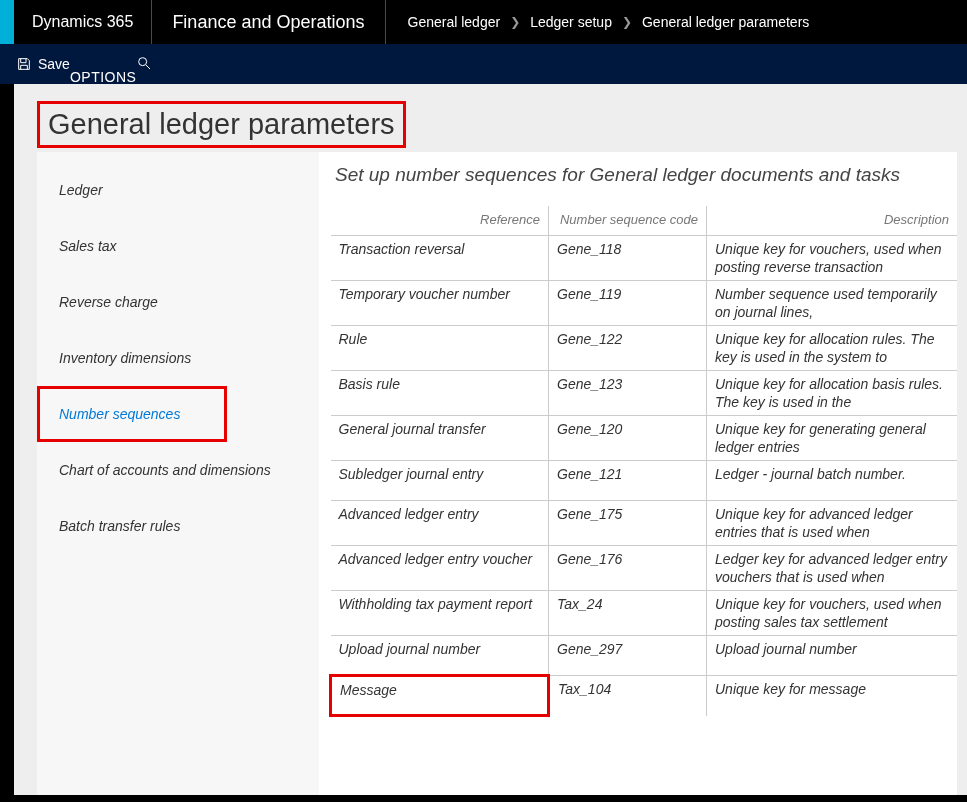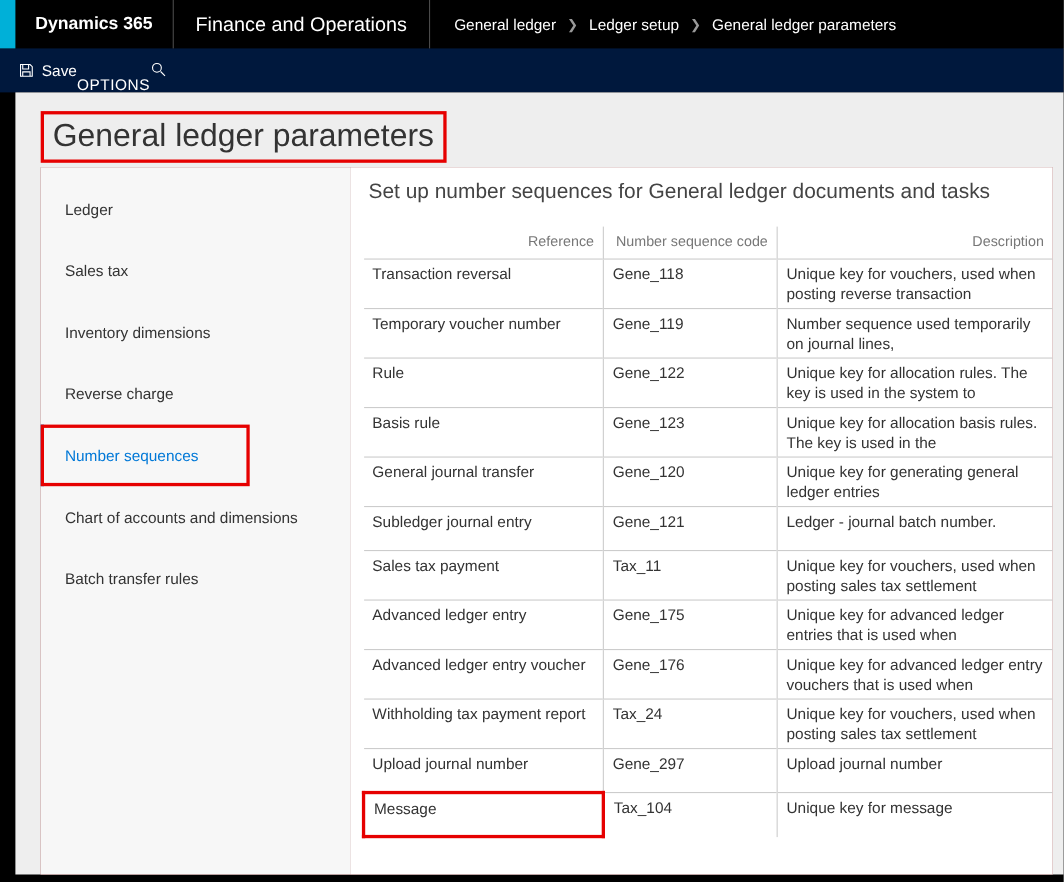--- a/index.html
+++ b/index.html
@@ -4,21 +4,21 @@
 <style>
   * { box-sizing: border-box; }
   html, body { margin:0; padding:0; font-family: "Segoe UI", Arial, sans-serif; background:#fff; }
   body { width:967px; height:802px; overflow:hidden; position:relative; background:#000; }
 
   
   .top-header {
     display:flex; align-items:stretch; background:#000; color:#fff; height:44px;
   }
   .waffle { width:14px; background:#00b0d8; }
-  .top-brand { display:flex; align-items:center; padding:0 18px; font-size:16px; font-weight:700; border-right:1px solid #4a4a4a; }
+  .top-brand { display:flex; align-items:center; padding:0 18px; font-size:16px; font-weight:400; border-right:1px solid #4a4a4a; }
   .top-app { display:flex; align-items:center; padding:16px 20px; font-size:18px; font-weight:300; border-right:1px solid #4a4a4a; }
   .breadcrumb { display:flex; align-items:center; padding:0 22px; font-size:14px; gap:10px; }
   .breadcrumb .crumb { color:#fff; }
   .breadcrumb .sep { color:#999; font-size:12px; }
 
   
   .toolbar {
     display:flex; align-items:center; background:#00183d; color:#fff;
     height:40px; padding:0 16px; font-size:14px;
   }
@@ -27,21 +27,21 @@
   .toolbar .options { letter-spacing:0.5px;margin-top:26px; }
   .toolbar .search-icon svg { width:16px; height:16px; stroke:#fff; fill:none; }
 
   
   .page-body {
     position:absolute; left:14px; right:0; top:84px; bottom:7px; background:#eeeeee;
   }
   .page-title-box { position:absolute; left:23px; top:17px; padding:4px 8px; border:3px solid #e60000; }
   .page-title { font-size:29px; font-weight:300; color:#333; margin:0; }
 
-  .content-wrap { position:absolute; left:23px; right:10px; top:68px; bottom:0; background:#7f1d1d; display:flex; }
+  .content-wrap { position:absolute; left:23px; right:10px; top:68px; bottom:0; background:#737373; display:flex;font-style:italic; }
 
   
   .sidebar { width:282px; background:#f7f7f7; padding-top:10px; }
   .sidebar-item { padding:20px 22px; font-size:14px; color:#333; cursor:pointer; }
   .sidebar-item.active { color:#0078d7; border-left:3px solid #0078d7; padding-left:19px; }
   .red-outline { outline:3px solid #e60000; outline-offset:-3px; }
 
   
   .detail { flex:1; background:#fff; padding:12px 0 0 10px; overflow:hidden; }
   .detail-title { font-size:19px; font-weight:400; color:#444; margin:0 0 20px 6px; }
@@ -98,22 +98,22 @@
 <div class="page-body">
   <div class="page-title-box">
     <h1 class="page-title">General ledger parameters</h1>
   </div>
 
   <div class="content-wrap">
 
     <div class="sidebar">
       <div class="sidebar-item">Ledger</div>
       <div class="sidebar-item">Sales tax</div>
+      <div class="sidebar-item">Reverse charge</div>
       <div class="sidebar-item">Inventory dimensions</div>
-      <div class="sidebar-item">Reverse charge</div>
       <div class="sidebar-item active red-outline" style="width:190px">Number sequences</div>
       <div class="sidebar-item">Chart of accounts and dimensions</div>
       <div class="sidebar-item">Batch transfer rules</div>
     </div>
 
     <div class="detail">
       <h2 class="detail-title">Set up number sequences for General ledger documents and tasks</h2>
 
       <table class="grid">
         <colgroup>
@@ -153,33 +153,28 @@
               <td>General journal transfer</td>
               <td>Gene_120</td>
               <td>Unique key for generating general ledger entries</td>
             </tr>
           <tr>
               <td>Subledger journal entry</td>
               <td>Gene_121</td>
               <td>Ledger - journal batch number.</td>
             </tr>
           <tr>
-              <td>Sales tax payment</td>
-              <td>Tax_11</td>
-              <td>Unique key for vouchers, used when posting sales tax settlement</td>
-            </tr>
-          <tr>
               <td>Advanced ledger entry</td>
               <td>Gene_175</td>
               <td>Unique key for advanced ledger entries that is used when</td>
             </tr>
           <tr>
               <td>Advanced ledger entry voucher</td>
               <td>Gene_176</td>
-              <td>Unique key for advanced ledger entry vouchers that is used when</td>
+              <td>Ledger key for advanced ledger entry vouchers that is used when</td>
             </tr>
           <tr>
               <td>Withholding tax payment report</td>
               <td>Tax_24</td>
               <td>Unique key for vouchers, used when posting sales tax settlement</td>
             </tr>
           <tr>
               <td>Upload journal number</td>
               <td>Gene_297</td>
               <td>Upload journal number</td>

